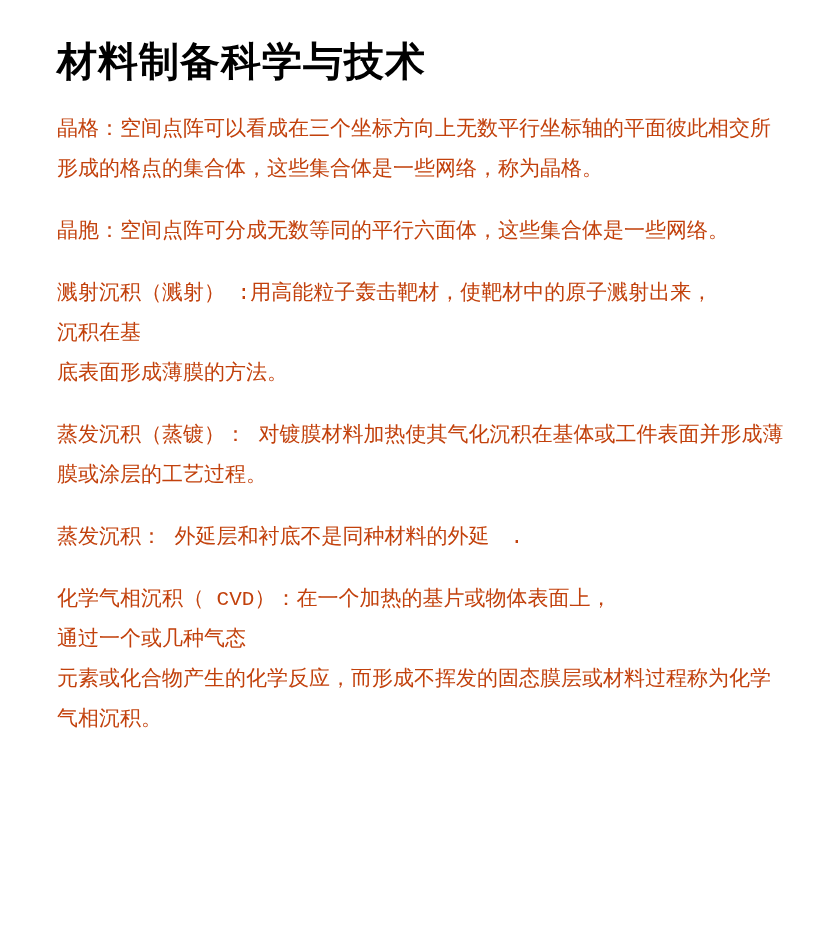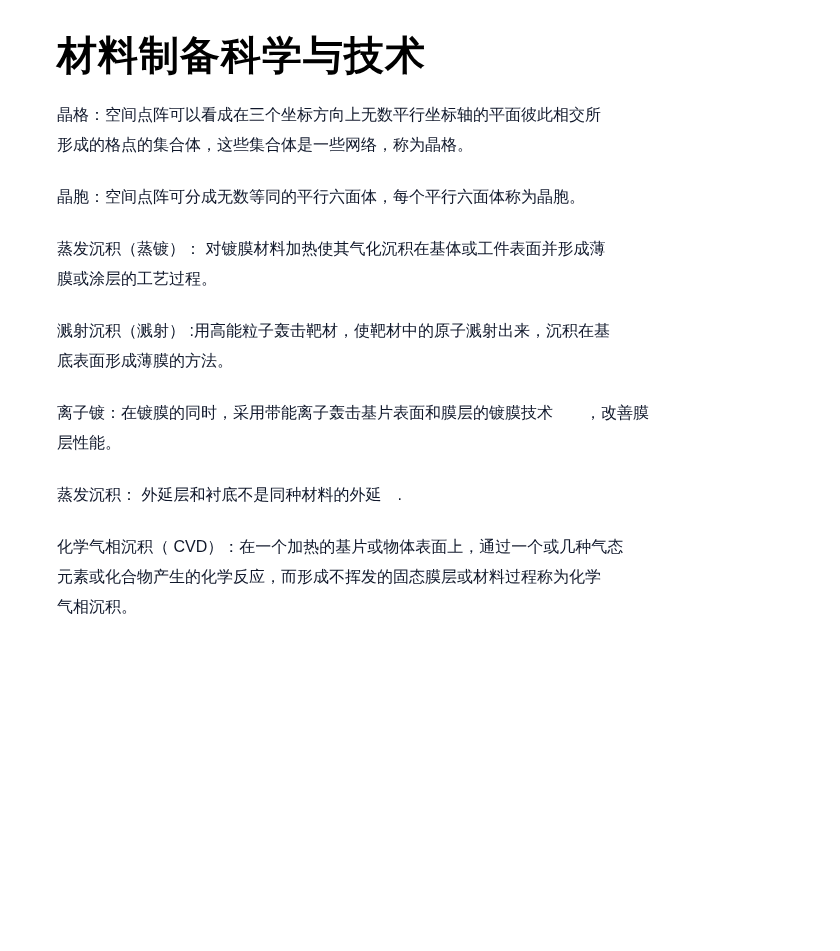--- a/index.html
+++ b/index.html
@@ -4,65 +4,63 @@
 <style>
   html, body {
     margin: 0;
     padding: 0;
     background: #ffffff;
   }
   .page {
     width: 840px;
     height: 951px;
     box-sizing: border-box;
-    padding: 18px 50px 20px 57px;
+    padding: 28px 50px 20px 57px;
     background: #ffffff;
     color: #000000;
-    font-family: Liberation Sans, sans-serif;
+    font-family: Liberation Mono, monospace;
     overflow: hidden;
   }
   .doc-title {
     font-size: 40px;
     font-weight: 700;
     line-height: 46px;
     margin: 14px 0 0 0;
     letter-spacing: 1px;
     color: #000000;
     white-space: pre-line;
   }
   .doc-paragraph {
-    font-size: 16px;
-    line-height: 30px;
+    font-size: 21px;
+    line-height: 40px;
     margin: 22px 0 0 0;
-    color: #0f172a;
+    color: #c2410c;
     white-space: pre-line;   
     word-break: keep-all;    
     overflow: visible;
   }
 </style>
 </head>
 <body>
 
 <div class="page">
   <h1 class="doc-title">材料制备科学与技术</h1>
 
   <p class="doc-paragraph">晶格：空间点阵可以看成在三个坐标方向上无数平行坐标轴的平面彼此相交所
 形成的格点的集合体，这些集合体是一些网络，称为晶格。</p>
 
-  <p class="doc-paragraph">晶胞：空间点阵可分成无数等同的平行六面体，每个平行六面体称为晶胞。</p>
+  <p class="doc-paragraph">晶胞：空间点阵可分成无数等同的平行六面体，这些集合体是一些网络。</p>
 
+
+  <p class="doc-paragraph">溅射沉积（溅射） :用高能粒子轰击靶材，使靶材中的原子溅射出来，沉积在基
+底表面形成薄膜的方法。</p>
 
   <p class="doc-paragraph">蒸发沉积（蒸镀）： 对镀膜材料加热使其气化沉积在基体或工件表面并形成薄
 膜或涂层的工艺过程。</p>
 
-  <p class="doc-paragraph">溅射沉积（溅射） :用高能粒子轰击靶材，使靶材中的原子溅射出来，沉积在基
-底表面形成薄膜的方法。</p>
-
-  <p class="doc-paragraph">离子镀：在镀膜的同时，采用带能离子轰击基片表面和膜层的镀膜技术　　，改善膜
-层性能。</p>
 
 
   <p class="doc-paragraph">蒸发沉积： 外延层和衬底不是同种材料的外延　.</p>
 
 
   <p class="doc-paragraph">化学气相沉积（ CVD）：在一个加热的基片或物体表面上，通过一个或几种气态
 元素或化合物产生的化学反应，而形成不挥发的固态膜层或材料过程称为化学
 气相沉积。</p>
 </div>
 

